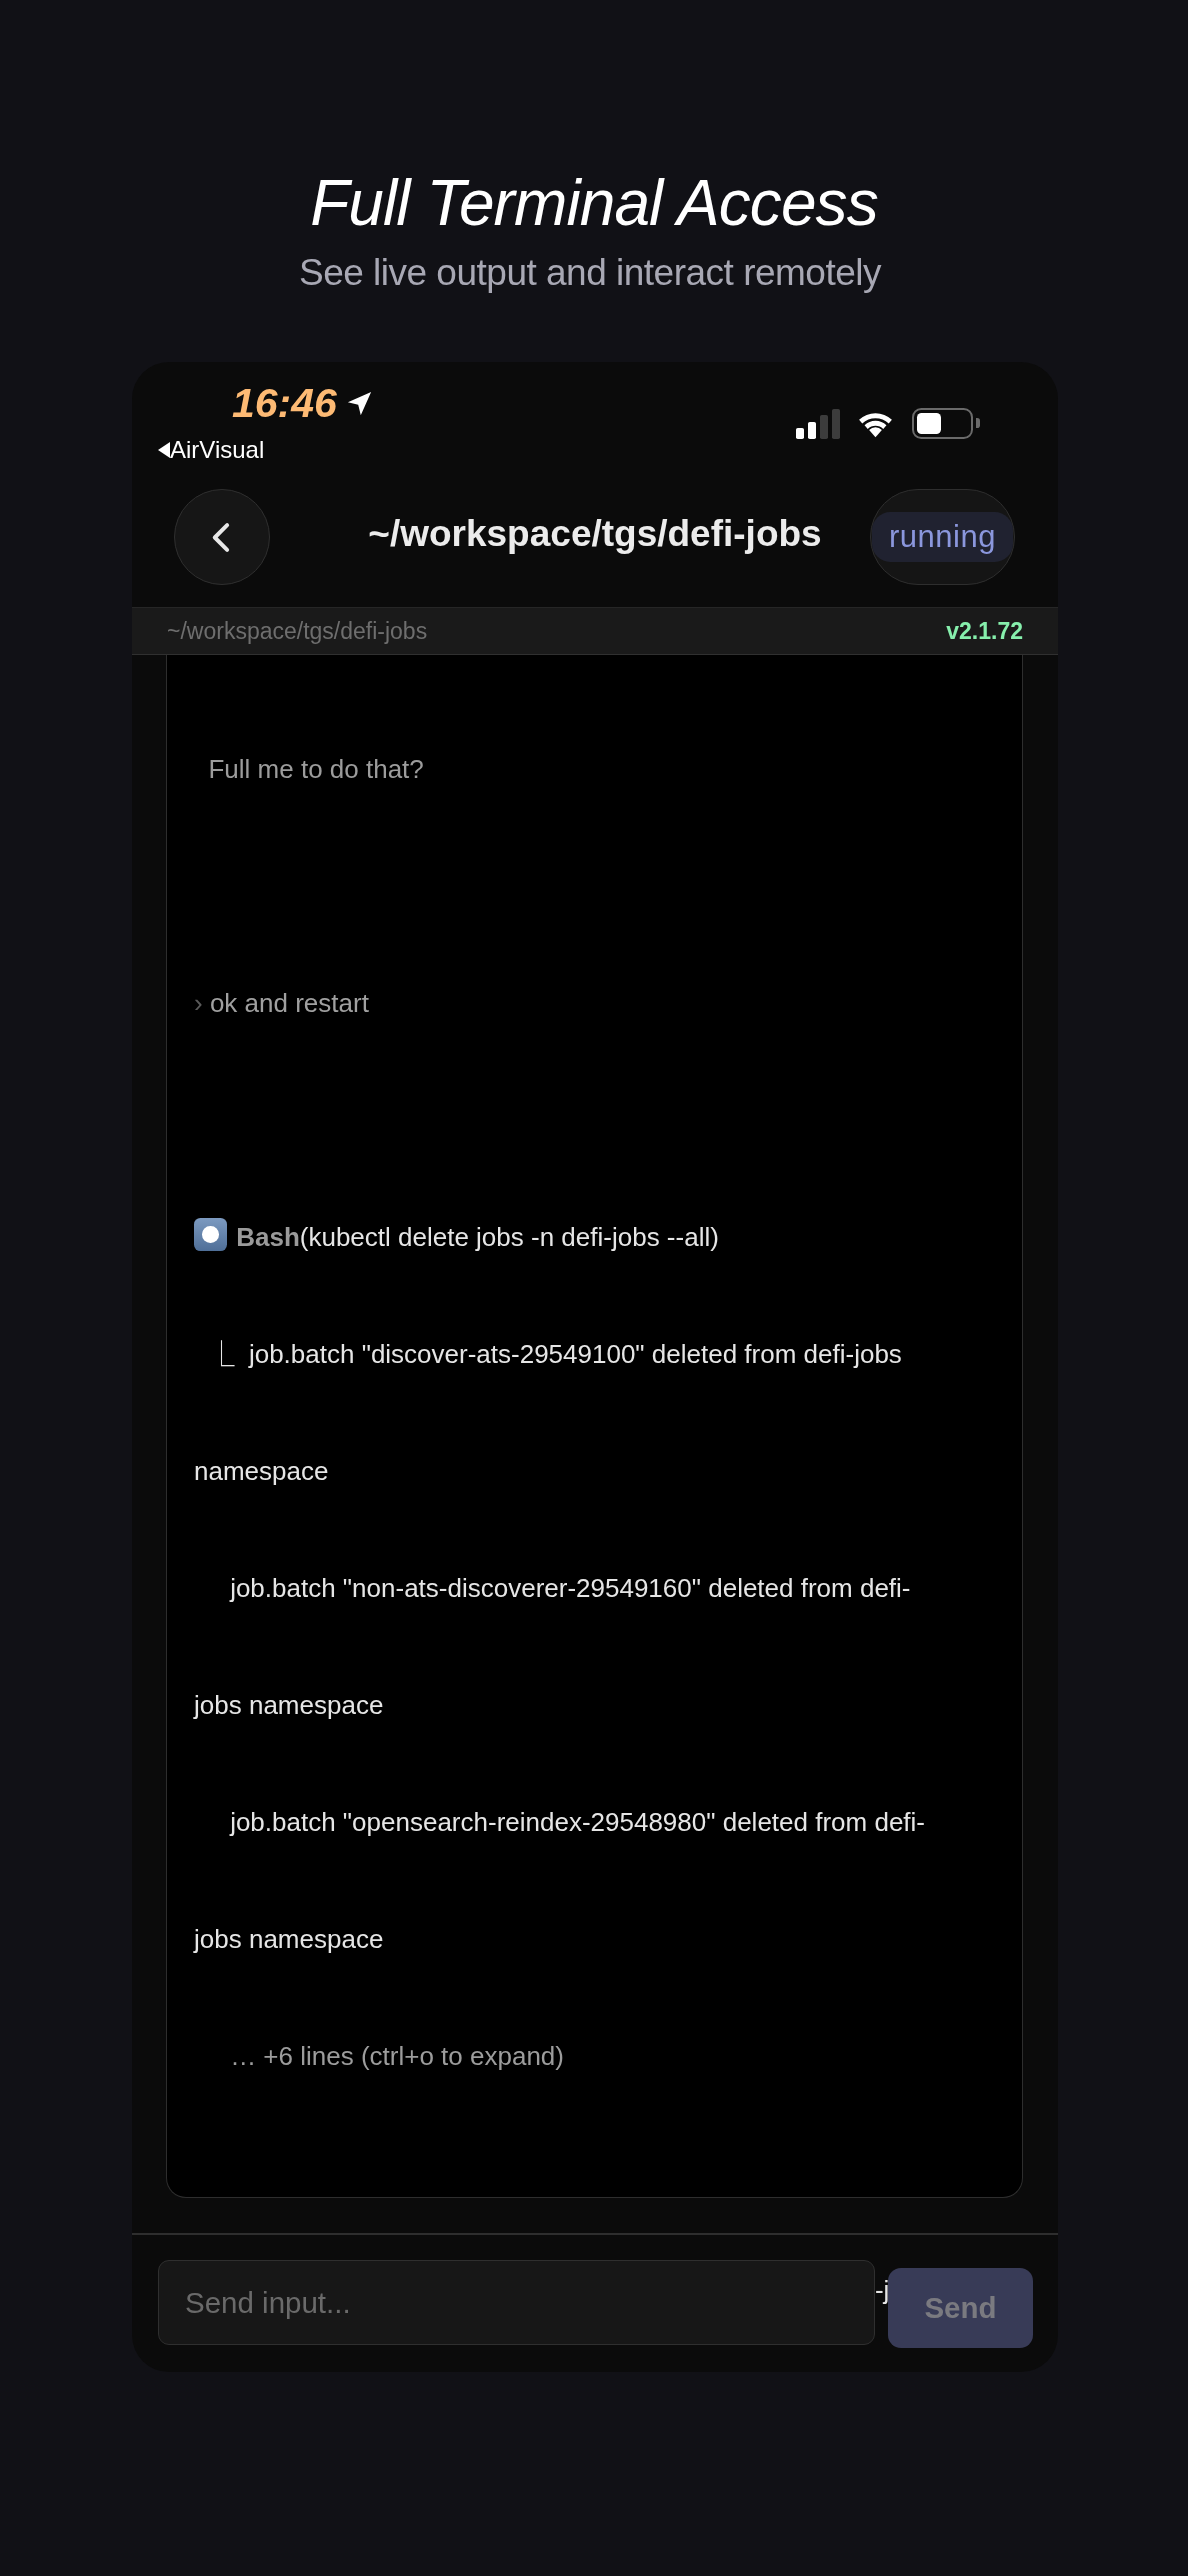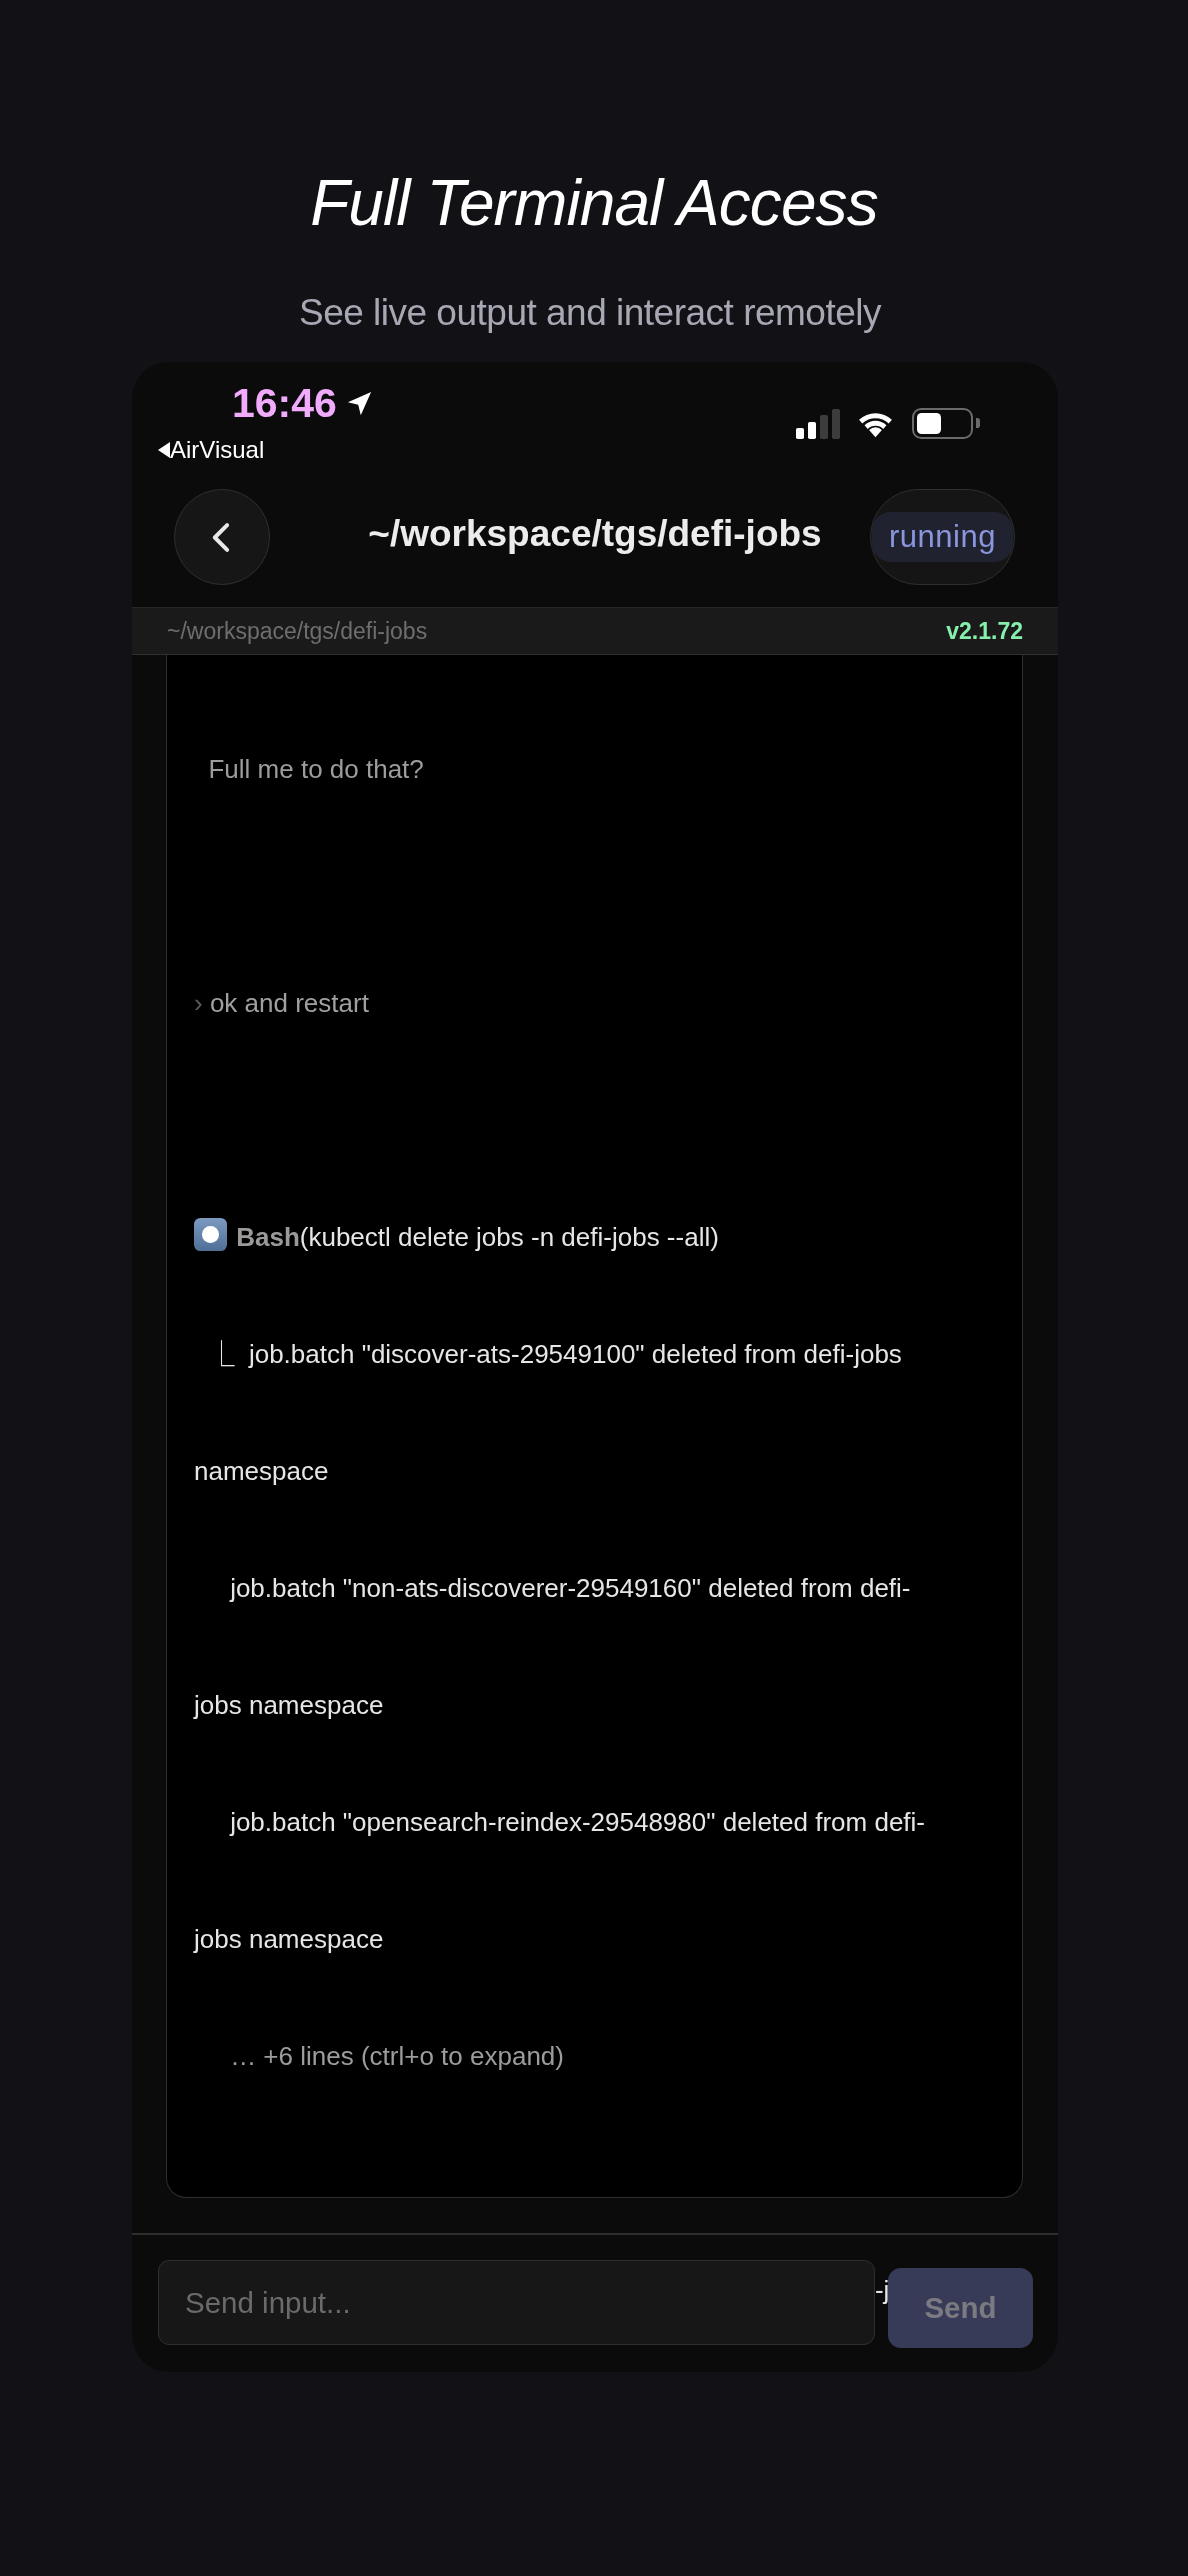--- a/index.html
+++ b/index.html
@@ -1,25 +1,25 @@
 <!DOCTYPE html>
 <html style="font-size:14.7px"><head>
 <meta charset="utf-8">
 <style>
   * { box-sizing: border-box; margin: 0; padding: 0; }
   html, body { width: 1188px; height: 2576px; background: #111116; overflow: hidden; }
   body { font-family: "Liberation Sans", "DejaVu Sans", sans-serif; color: #fff; position: relative; }
 
   .hero-title { position: absolute; left: 0; width: 1188px; top: 166px; text-align: center; font-size: 64px; font-weight: 400; color: #ffffff; letter-spacing: -0.9px; font-style: italic; }
-  .hero-sub { position: absolute; left: 0; width: 1180px; top: 252px; text-align: center; font-size: 37px; color: #a8a8b4; letter-spacing: -0.5px; margin-top: 40px; }
+  .hero-sub { position: absolute; left: 0; width: 1180px; top: 252px; text-align: center; font-size: 37px; color: #a8a8b4; letter-spacing: -0.5px; }
 
   .card { position: absolute; left: 132px; top: 362px; width: 926px; height: 2010px; background: #0b0b0b; border-radius: 37px; overflow: hidden; }
 
   
-  .status-time { position: absolute; left: 100px; top: 18.4px; font-size: 41px; font-weight: 700; color: #f0abfc; display: flex; align-items: center; gap: 7.4px; }
+  .status-time { position: absolute; left: 100px; top: 18.4px; font-size: 41px; font-weight: 700; color: #fdba74; display: flex; align-items: center; gap: 7.4px; font-style: italic; }
   .status-time svg { width: 31px; height: 31px; }
   .status-back { position: absolute; left: 26px; top: 74px; font-size: 24px; color: #fff; display: flex; align-items: center; gap: 0; }
   .status-back .tri { width: 0; height: 0; border-top: 8.3px solid transparent; border-bottom: 8.3px solid transparent; border-right: 12px solid #fff; }
   .status-icons { position: absolute; right: 85px; top: 46px; display: flex; align-items: center; gap: 16.6px; }
   .signal { display: flex; align-items: flex-end; gap: 4.6px; height: 31px; }
   .signal span { width: 7.4px; border-radius: 1.8px; background: #fff; }
   .signal span.dim { background: #3c3c3c; }
   .battery { position: relative; width: 61px; height: 31px; border: 2.8px solid #6a6a6a; border-radius: 9.2px; padding: 2.8px; }
   .battery .fill { width: 24px; height: 100%; background: #fff; border-radius: 4.6px; }
   .battery .nub { position: absolute; right: -9.2px; top: 8.3px; width: 4.6px; height: 10px; background: #6a6a6a; border-radius: 0 2.8px 2.8px 0; }

